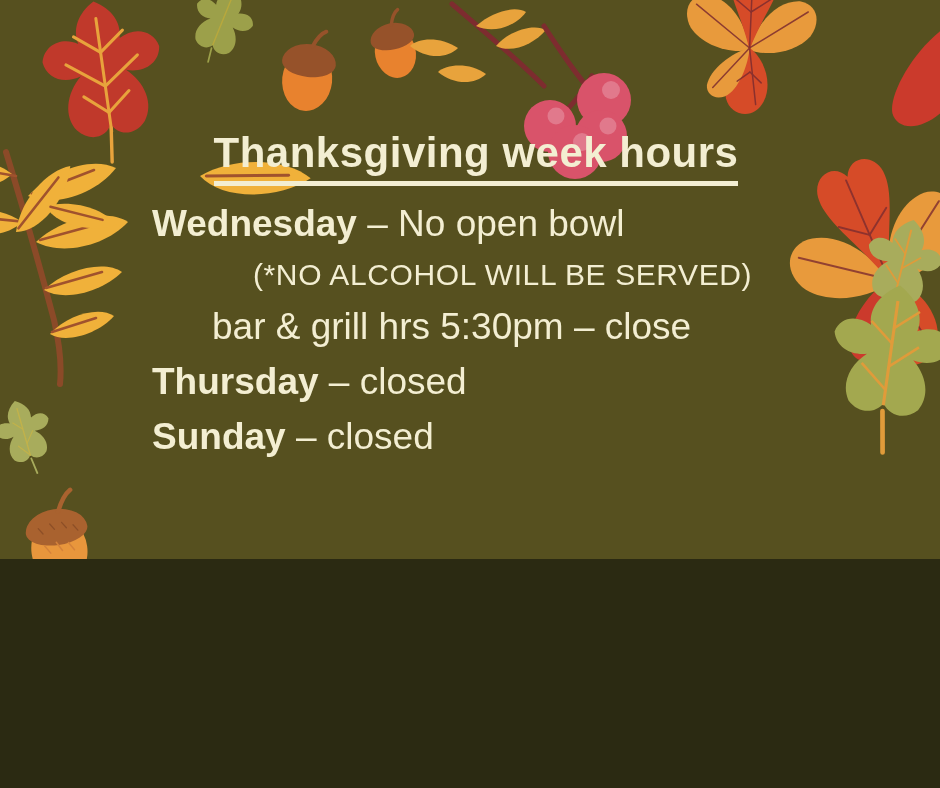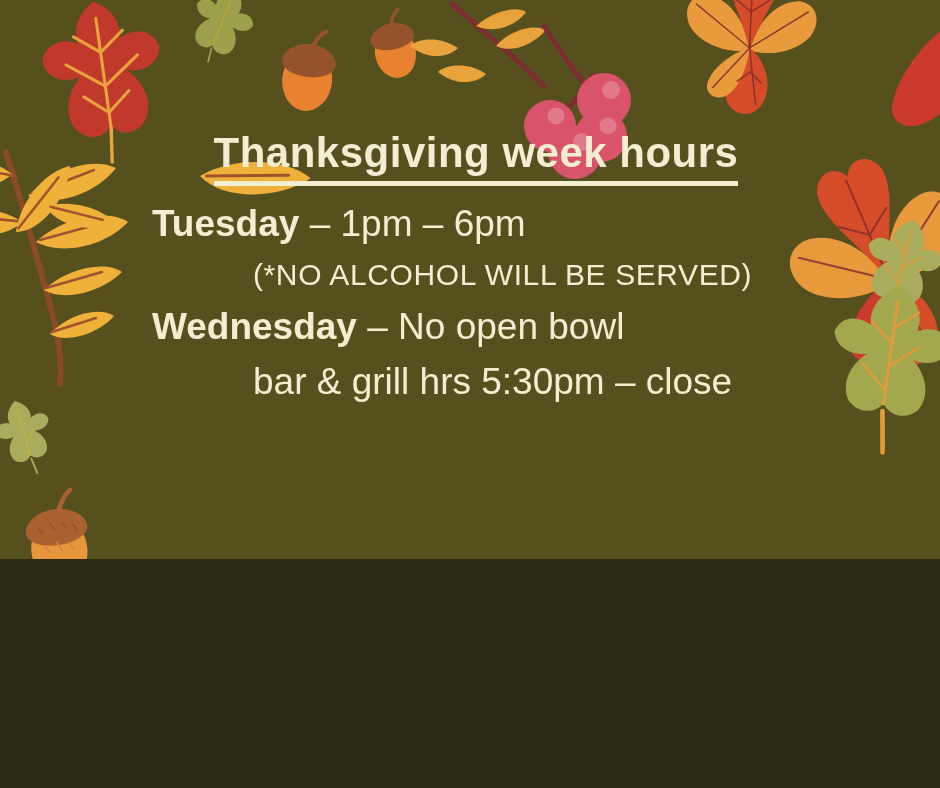--- a/index.html
+++ b/index.html
@@ -36,21 +36,21 @@
   }
   .line .day{font-weight:bold;}
   .line .sep{font-weight:normal;}
   .line .val{font-weight:normal;}
   .line.note{
     padding-left:253px;
     font-size:30px;
     letter-spacing:0.6px;
     line-height:48px;
   }
-  .line.indent2{padding-left:212px;margin-left:41px;}
+  .line.indent2{padding-left:212px;}
 </style>
 </head>
 <body>
 
 <div id="poster">
 
   <svg id="decor" viewBox="0 0 940 788">
     <defs>
       <g id="oakleaf-shape">
         <path d="M0,-52 C10,-46 14,-38 12,-30 C20,-34 28,-32 30,-24 C28,-16 20,-13 12,-15
@@ -363,35 +363,38 @@
   </svg>
 
   <div id="content">
 
     <div class="title-wrap">
       <span class="title">Thanksgiving week hours</span>
     </div>
 
     <div class="lines">
 
+
       <div class="line">
-        <span class="day">Tuesday</span><span class="sep"> – </span><span class="val">1pm – 6pm</span>
+        <span class="day">Wednesday</span><span class="sep"> – </span><span class="val">No open bowl</span>
       </div>
 
       <div class="line note">
         <span class="val">(*NO ALCOHOL WILL BE SERVED)</span>
       </div>
 
-      <div class="line">
-        <span class="day">Wednesday</span><span class="sep"> – </span><span class="val">No open bowl</span>
-      </div>
-
       <div class="line indent2">
         <span class="val">bar &amp; grill hrs 5:30pm – close</span>
       </div>
 
-
-
-
+      <div class="line">
+        <span class="day">Thursday</span><span class="sep"> – </span><span class="val">closed</span>
+      </div>
+
+
+
+      <div class="line">
+        <span class="day">Sunday</span><span class="sep"> – </span><span class="val">closed</span>
+      </div>
 
     </div>
   </div>
 </div>
 
 </body></html>

